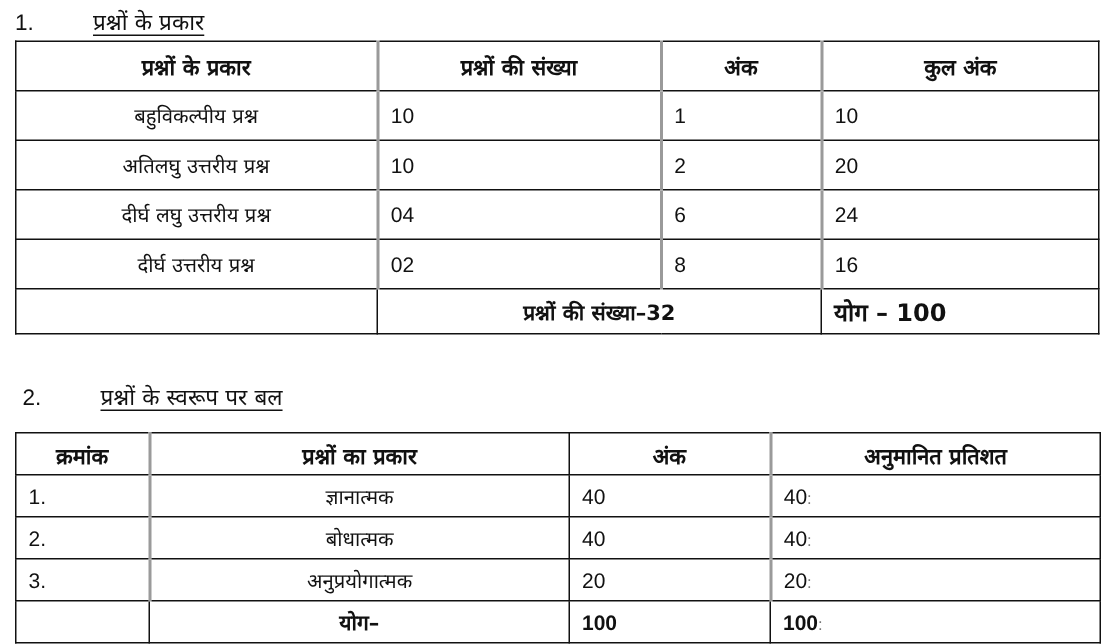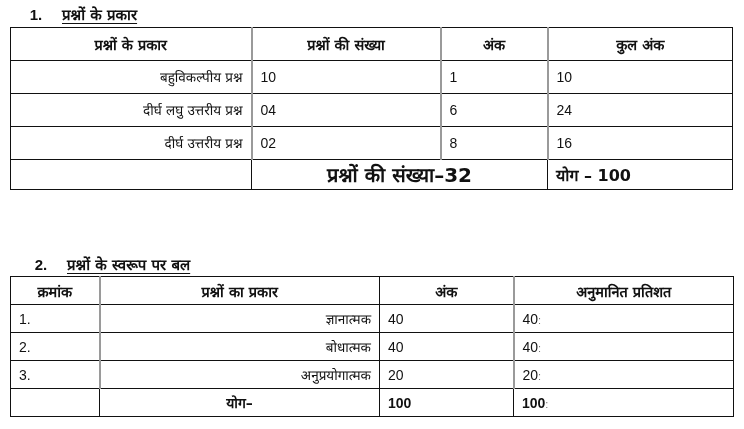--- a/index.html
+++ b/index.html
@@ -1,36 +1,36 @@
 <!DOCTYPE html>
 <html><head>
   <meta charset="utf-8">
   <style>
     html, body { margin:0; padding:0; background:#ffffff; }
     body { width:744px; height:429px; position:relative; overflow:hidden;
            font-family: "DejaVu Sans", "Liberation Sans", sans-serif; color:#111; }
-    .heading { position:absolute; font-weight:bold; font-size:15px; line-height:20px;text-align:center; }
+    .heading { position:absolute; font-weight:normal; font-size:15px; line-height:20px; }
     .heading .num { display:inline-block; width:52px; font-family:"Liberation Sans", sans-serif; font-size:15px; }
     .heading .title { text-decoration:underline; text-underline-offset:3px; }
     table { position:absolute; border-collapse:collapse; table-layout:fixed; }
     td, th { border:1px solid #111; padding:0 8px; font-size:13.5px; overflow:hidden; white-space:nowrap; }
     th { font-weight:bold; text-align:center; font-size:14.5px; }
     td.num { text-align:left; font-family:"Liberation Sans", sans-serif; font-size:14px; }
-    td.txt { text-align:right; }
+    td.txt { text-align:center; }
     .vgray { border-right-color:#9a9a9a; border-right-width:2px; }
     .bold { font-weight:bold; }
     .pct { font-family:"Liberation Sans", sans-serif; font-size:13px; }
     .pct .sfx { color:#777; font-size:11px; }
 
     #t1 { left:10px; top:27px; width:722px; }
     #t1 tr.hdr { height:33px; }
     #t1 tr.row { height:33px; }
     #t1 tr.tot { height:30px; }
 
-    #t2 { left:10px; top:276px; width:723px; }
+    #t2 { left:10px; top:288px; width:723px; }
     #t2 tr.hdr { height:28px; }
     #t2 tr.row { height:28px; }
     #t2 tr.tot { height:28px;padding-left:44px; }
   </style>
 </head>
 <body>
 
 <div class="heading" style="left:10px; top:5px;">
   <span class="num">1.</span><span class="title">प्रश्नों के प्रकार</span>
 </div>
@@ -49,34 +49,40 @@
     <th class="vgray">अंक</th>
     <th>कुल अंक</th>
   </tr>
   <tr class="row">
     <td class="txt vgray">बहुविकल्पीय प्रश्न</td>
     <td class="num vgray">10</td>
     <td class="num vgray">1</td>
     <td class="num">10</td>
   </tr>
   <tr class="row">
+    <td class="txt vgray">अतिलघु उत्तरीय प्रश्न</td>
+    <td class="num vgray">10</td>
+    <td class="num vgray">2</td>
+    <td class="num">20</td>
+  </tr>
+  <tr class="row">
     <td class="txt vgray">दीर्घ लघु उत्तरीय प्रश्न</td>
     <td class="num vgray">04</td>
     <td class="num vgray">6</td>
     <td class="num">24</td>
   </tr>
   <tr class="row">
     <td class="txt vgray">दीर्घ उत्तरीय प्रश्न</td>
     <td class="num vgray">02</td>
     <td class="num vgray">8</td>
     <td class="num">16</td>
   </tr>
   <tr class="tot">
     <td></td>
-    <td colspan="2" class="bold" style="text-align:center; font-size:20px;">प्रश्नों की संख्या–32</td>
+    <td colspan="2" class="bold" style="text-align:center; font-size:14px;">प्रश्नों की संख्या–32</td>
     <td class="bold" style="font-size:16px;">योग – 100</td>
   </tr>
 </tbody>
   </table>
 
 <div class="heading" style="left:15px; top:255px;">
   <span class="num">2.</span><span class="title">प्रश्नों के स्वरूप पर बल</span>
 </div>
 
 <table id="t2">

